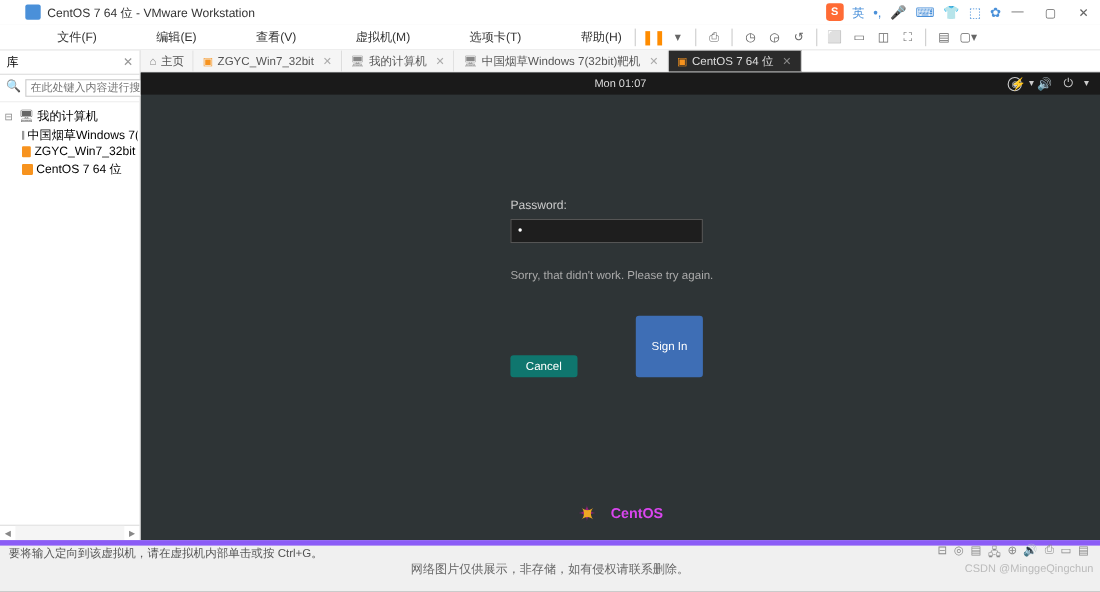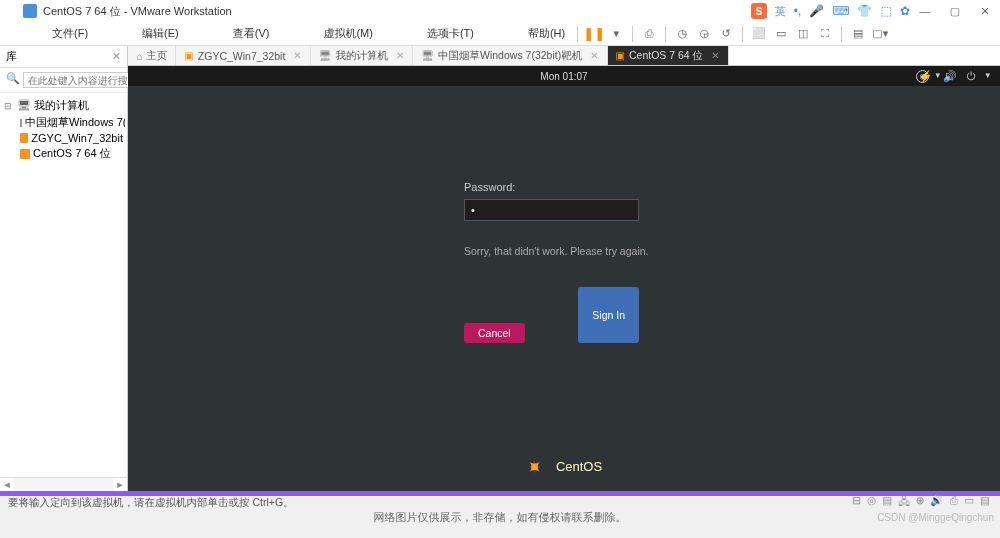--- a/index.html
+++ b/index.html
@@ -57,28 +57,28 @@
     .topbar .right-icons { position: absolute; right: 10px; display: flex; gap: 10px; color: #ccc; font-size: 11px; }
     .topbar .right-icons2 { position: absolute; right: 60px; display: flex; gap: 6px; }
     .lang-circle { border: 1px solid #ccc; border-radius: 50%; width: 13px; height: 13px; display:flex;align-items:center;justify-content:center;font-size:8px; }
     
     .login-area { position: absolute; left: 50%; top: 46%; transform: translate(-50%, -50%); width: 200px; }
     .login-label { font-size: 11px; color: #ccc; margin-bottom: 6px; }
     .password-input { width: 175px; height: 22px; background: #1e1e1e; border: 1px solid #555; color: #fff; padding: 0 6px; font-size: 11px; }
     .login-error { font-size: 10.5px; color: #aaa; margin-top: 24px; }
     .login-btns { display: flex; justify-content: space-between; width: 175px; margin-top: 30px; }
     .login-btn { padding: 4px 14px; font-size: 10.5px; border-radius: 3px; border: none; color: #fff; }
-    .cancel-btn { background: #be185d; margin-top: 36px; }
+    .cancel-btn { background: #0f766e; margin-top: 36px; }
     .signin-btn { background: #3e6eb5; }
     
     .centos-logo { position: absolute; left: 50%; bottom: 14px; transform: translateX(-50%); display: flex; align-items: center; gap: 8px; }
     .centos-mark { width: 22px; height: 22px; position: relative; }
     .centos-mark::before { content: "✦"; font-size: 20px; position: absolute; color: #932279; }
     .centos-mark::after { content: "✦"; font-size: 20px; position: absolute; color: #efa724; transform: rotate(45deg); }
-    .centos-text { color: #fef9c3; font-size: 13px; }
+    .centos-text { color: #d946ef; font-size: 13px; font-weight: bold; }
     
     .status-bar { height: 18px; background: #f0f0f0; border-top: 5px solid #8b5cf6; display: flex; align-items: center; padding: 0 8px; font-size: 10.5px; color: #555; position: relative; }
     .status-icons { position: absolute; right: 10px; display: flex; gap: 6px; color: #888; }
     .watermark { position: absolute; top: 14px; left: 50%; transform: translateX(-50%); font-size: 11px; color: #666; z-index: 100; }
     .bottom-text { height: 16px; padding: 0 8px; font-size: 10.5px; color: #888; display:flex;align-items:center; }
     .bottom-right { position:absolute; right: 6px; color:#bbb; font-size:10px; }
   </style>
 </head>
 <body>
 

